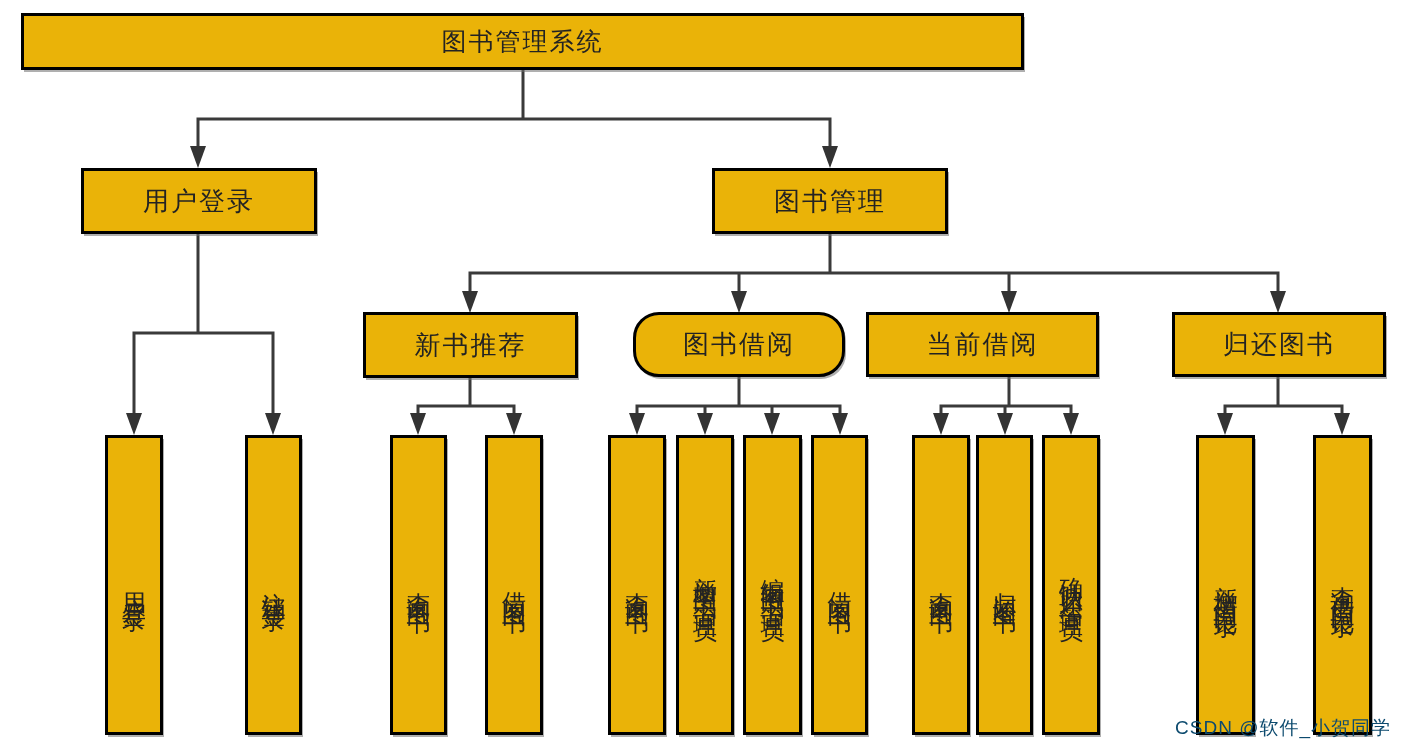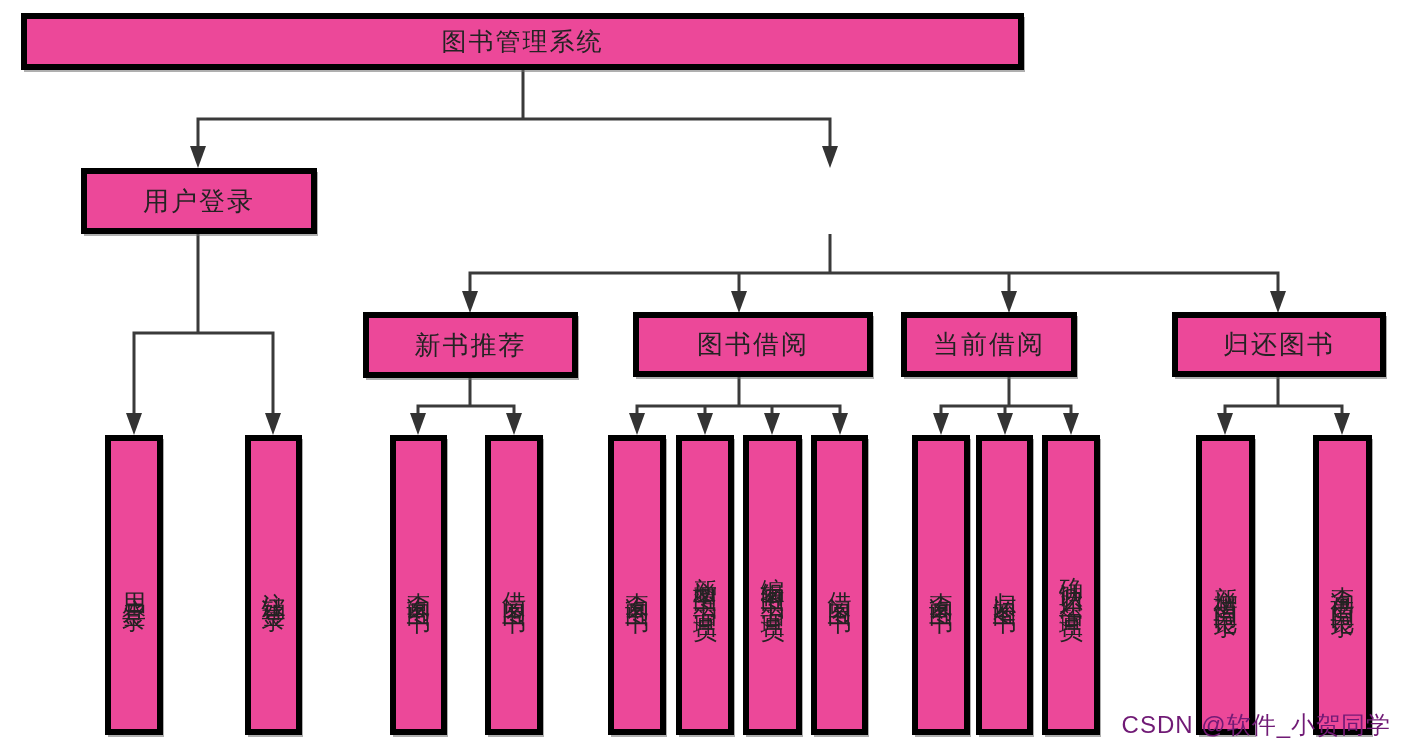--- a/index.html
+++ b/index.html
@@ -6,35 +6,35 @@
   body{
     width:1405px;height:747px;position:relative;overflow:hidden;
     font-family:"Liberation Sans","DejaVu Sans",sans-serif;
     color:#232323;
   }
   #stage{position:absolute;inset:0;width:1405px;height:747px;}
   svg.connectors{position:absolute;left:0;top:0;z-index:1;pointer-events:none;}
   svg.connectors path{stroke:#3a3a3a;stroke-width:3;fill:none;}
   svg.connectors polygon{fill:#333333;stroke:none;}
   .node{
-    position:absolute;box-sizing:border-box;background:#ec4899;
-    border:6px solid #000000;z-index:2;
+    position:absolute;box-sizing:border-box;background:#eab308;
+    border:3px solid #000000;z-index:2;
     display:flex;align-items:center;justify-content:center;
     box-shadow:2px 3px 0 -1px rgba(110,110,110,.55);
   }
   .hnode{font-size:26px;letter-spacing:2px;}
   .root{font-size:25px;}
   .leaf .vtxt{
     writing-mode:vertical-rl;text-orientation:mixed;
     font-size:24px;line-height:1;letter-spacing:6px;
     white-space:nowrap;
   }
   .watermark{
     position:absolute;right:14px;bottom:6px;z-index:5;
-    font-size:24px;letter-spacing:1px;color:#701a75;
+    font-size:19px;letter-spacing:1px;color:#0c4a6e;
     pointer-events:none;
   }
 </style>
 </head>
 <body>
 
 <div id="stage">
 
   <svg class="connectors" width="1405" height="747" viewBox="0 0 1405 747" aria-hidden="true">
 
@@ -68,24 +68,25 @@
     <polygon points="1063,413 1079,413 1071,435"></polygon>
 
     <path d="M1278 377 V406 M1223.5 406 H1343.5 M1225 406 V418 M1342 406 V418"></path>
     <polygon points="1217,413 1233,413 1225,435"></polygon>
     <polygon points="1334,413 1350,413 1342,435"></polygon>
   </svg>
 
   <div class="node hnode root" style="left:21px;top:13px;width:1003px;height:57px;">图书管理系统</div>
 
   <div class="node hnode" style="left:81px;top:168px;width:236px;height:66px;">用户登录</div>
+  <div class="node hnode" style="left:712px;top:168px;width:236px;height:66px;">图书管理</div>
 
   <div class="node hnode" style="left:363px;top:312px;width:215px;height:66px;">新书推荐</div>
-  <div class="node hnode" style="left:633px;top:312px;width:240px;height:65px;">图书借阅</div>
-  <div class="node hnode" style="left:901px;top:312px;width:176px;height:65px;">当前借阅</div>
+  <div class="node hnode" style="left:633px;top:312px;width:212px;height:65px;border-radius:26px;">图书借阅</div>
+  <div class="node hnode" style="left:866px;top:312px;width:233px;height:65px;">当前借阅</div>
   <div class="node hnode" style="left:1172px;top:312px;width:214px;height:65px;">归还图书</div>
 
   <div class="node leaf" style="left:105px;top:435px;width:58px;height:300px;">
     <span class="vtxt">用户登录</span>
   </div>
   <div class="node leaf" style="left:245px;top:435px;width:57px;height:300px;">
     <span class="vtxt">注销登录</span>
   </div>
 
   <div class="node leaf" style="left:390px;top:435px;width:57px;height:300px;">

